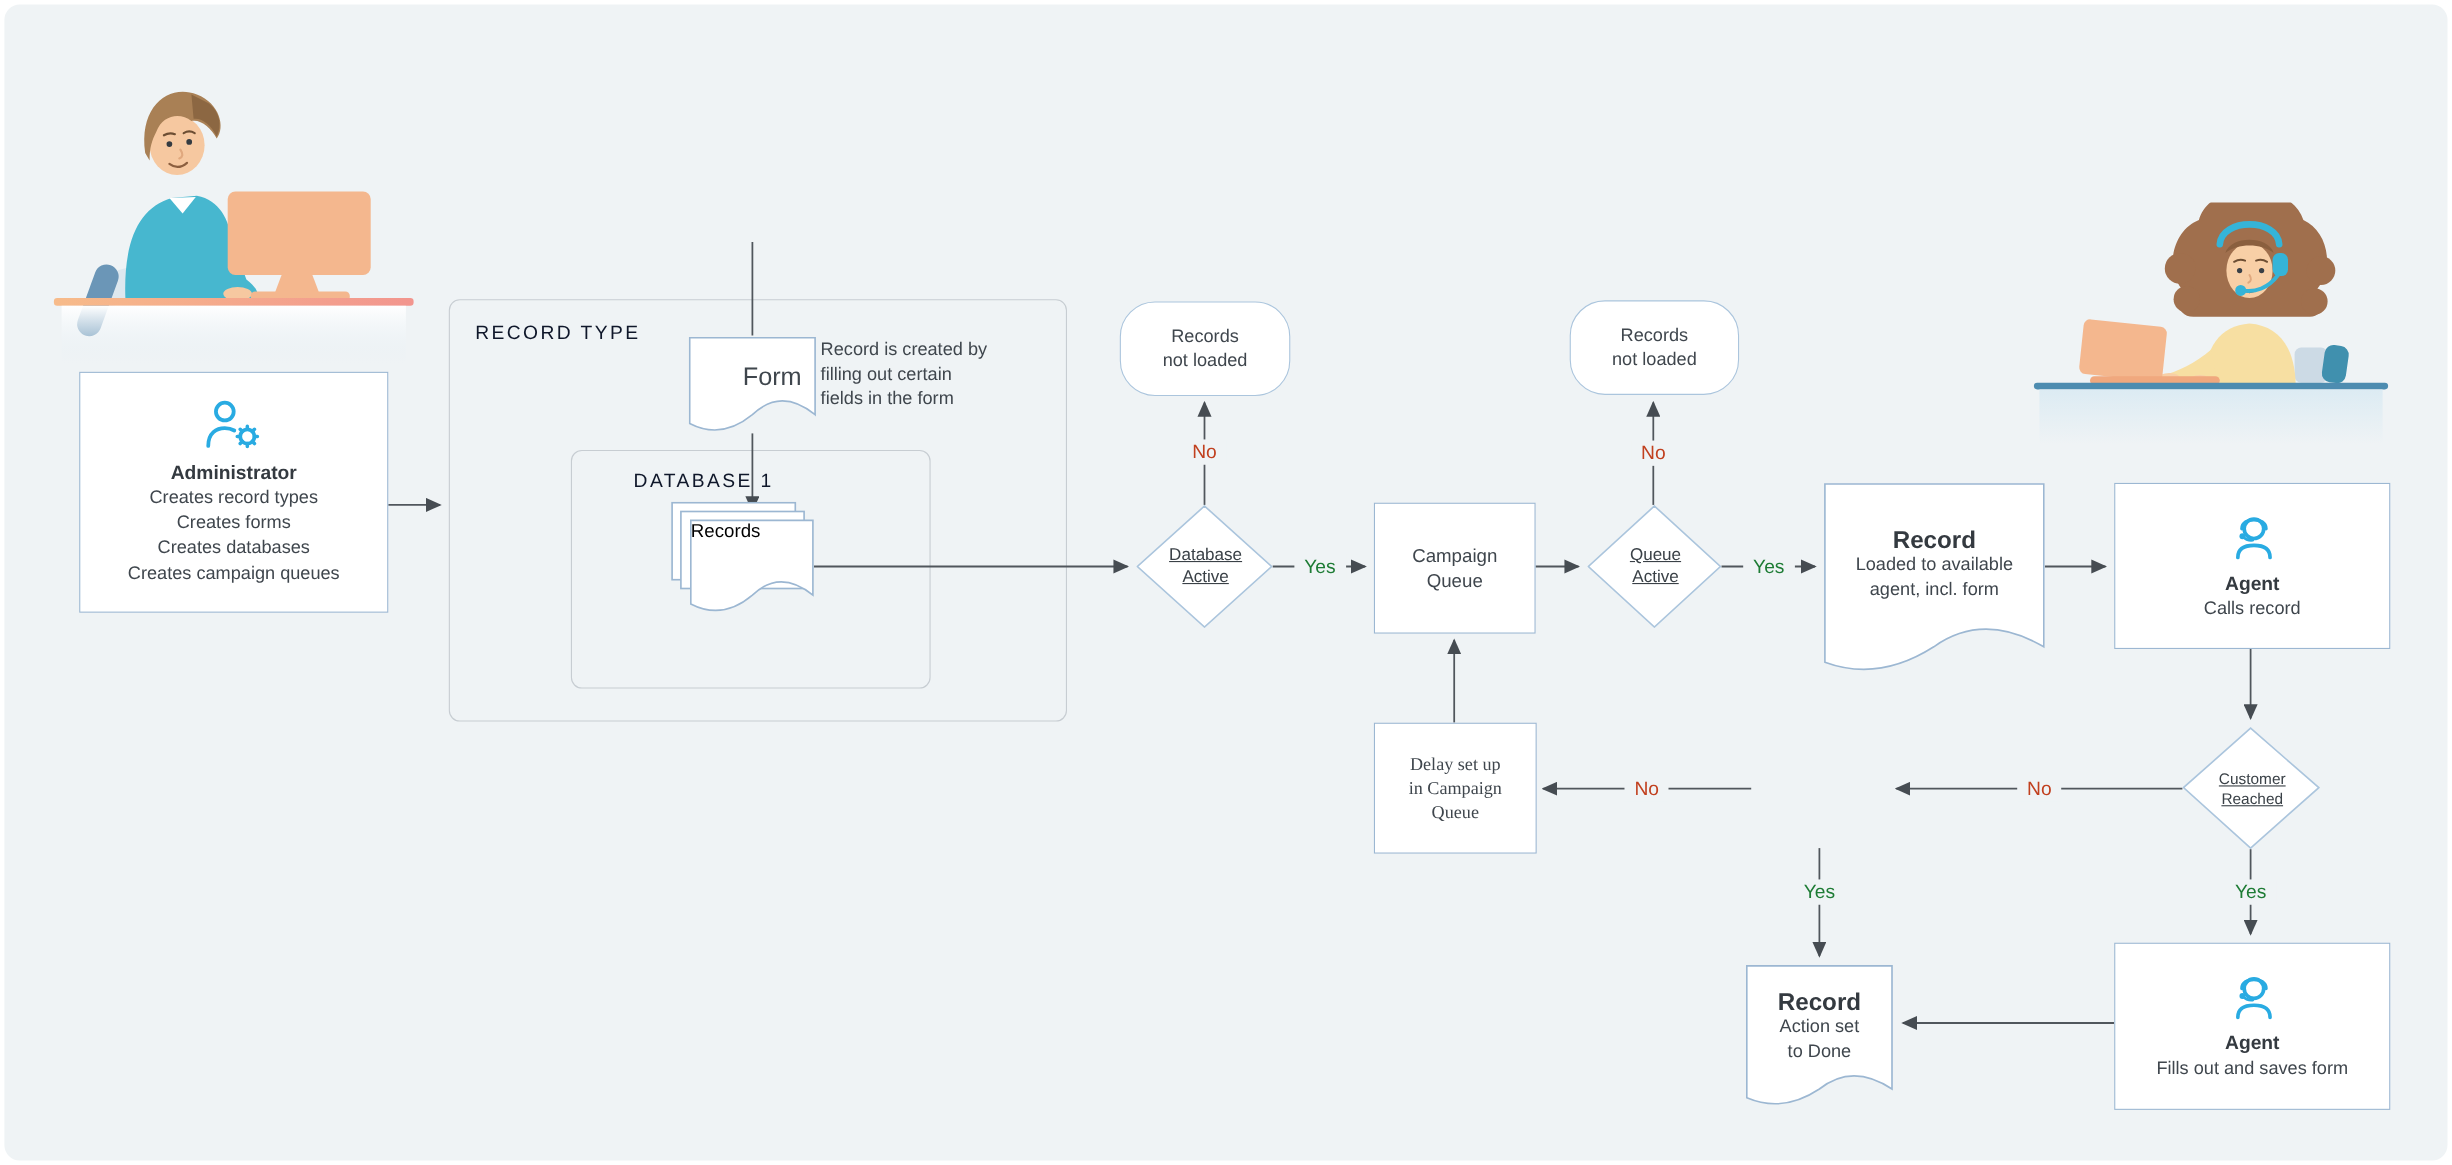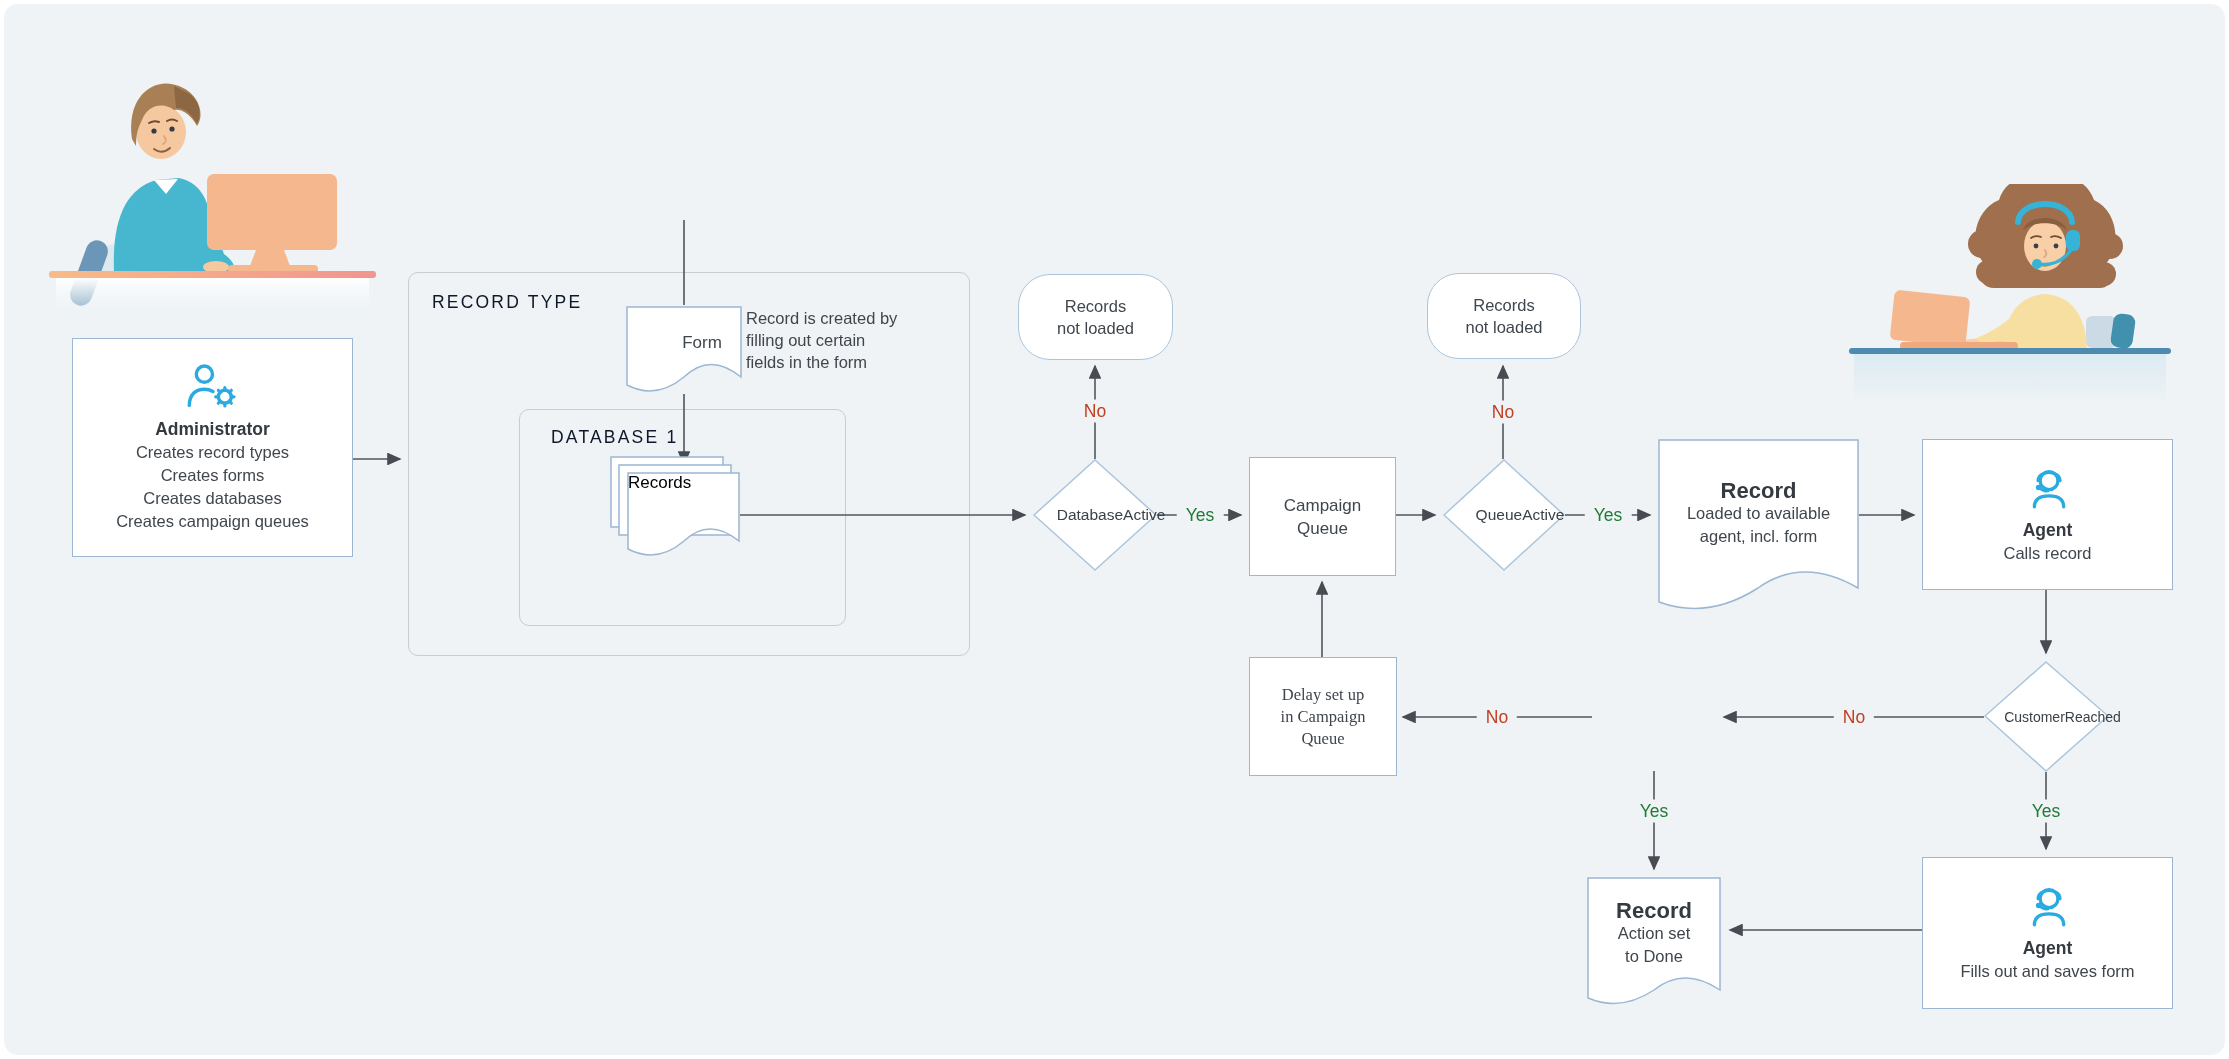--- a/index.html
+++ b/index.html
@@ -11,21 +11,21 @@
   
   .node{position:absolute;background:#ffffff;border:1.5px solid #9cb7d2;display:flex;flex-direction:column;align-items:center;justify-content:center;text-align:center;color:#3f464d;font-size:16.5px;line-height:23px;}
   .node .title{font-weight:bold;font-size:17.5px;color:#343a40;}
   
   .doc{position:absolute;}
   .doc svg{display:block;}
   .doc .doc-text{position:absolute;left:0;top:0;right:0;display:flex;flex-direction:column;align-items:center;justify-content:center;text-align:center;color:#3f464d;font-size:16.5px;line-height:23px;}
   .doc .title{font-weight:bold;font-size:22px;color:#343a40;}
   
   .diamond{position:absolute;}
-  .diamond .d-text{position:absolute;left:16px;top:0;width:100%;height:100%;display:flex;flex-direction:row;align-items:center;justify-content:center;text-align:center;color:#3a4147;font-size:15.5px;line-height:20px;}
+  .diamond .d-text{position:absolute;left:1px;top:0;width:100%;height:100%;display:flex;flex-direction:column;align-items:center;justify-content:center;text-align:center;color:#3a4147;font-size:15.5px;line-height:20px;text-decoration:underline;}
   .diamond .d-text.small{font-size:14px;line-height:18px;}
   
   .bubble{position:absolute;background:#fff;border:1.5px solid #abc5dd;border-radius:32px;display:flex;flex-direction:column;align-items:center;justify-content:center;text-align:center;color:#3f464d;font-size:16.5px;line-height:22px;}
   
   .edge-label{position:absolute;transform:translate(-50%,-50%);background:#eff3f5;padding:1px 9px;font-size:17.5px;font-weight:500;}
   .edge-label.yes{color:#1e7c35;}
   .edge-label.no{color:#c1401f;}
   .note{position:absolute;color:#3f464d;font-size:16.5px;line-height:22px;text-align:left;}
   .icon{display:block;margin:0 auto 8px auto;}
 </style>
@@ -105,21 +105,21 @@
       </g>
     <rect x="1896" y="338" width="118" height="8" rx="4" fill="#f0a87e"></rect>
     <rect x="1845" y="344" width="322" height="6" rx="3" fill="#4d8cb0"></rect>
     <rect x="1850" y="350" width="312" height="50" fill="url(#deskfade2)"></rect>
   </svg>
 
   <div class="group-box" style="left:404px;top:268px;width:560px;height:382px;"></div>
   <div class="group-label" style="left:428px;top:288px;">RECORD TYPE</div>
 
   <div class="group-box" style="left:515px;top:405px;width:325px;height:215px;"></div>
-  <div class="group-label" style="left:547px;top:423px;">DATABASE 1</div>
+  <div class="group-label" style="left:572px;top:423px;">DATABASE 1</div>
 
   <svg class="abs" style="left:0;top:0;" width="2221" height="1051" viewBox="0 0 2221 1051">
     <defs>
       <marker id="arrow" viewBox="0 0 9 8" markerWidth="9" markerHeight="8" refX="8" refY="4" orient="auto">
         <path d="M0,0 L9,4 L0,8 Z" fill="#464c52"></path>
       </marker>
     </defs>
     <g stroke="#50565c" stroke-width="1.6" fill="none">
       <line x1="347" y1="455" x2="396" y2="455" marker-end="url(#arrow)"></line>
       <line x1="680" y1="216" x2="680" y2="301"></line>
@@ -155,21 +155,21 @@
     <div>Creates record types</div>
     <div>Creates forms</div>
     <div>Creates databases</div>
     <div>Creates campaign queues</div>
   </div>
 
   <div class="doc" style="left:622px;top:302px;width:116px;height:98px;">
     <svg width="116" height="98" viewBox="0 0 116 98">
       <path d="M1,1 L115,1 L115,71 Q84,46 58,71 Q30,94 1,79 Z" fill="#ffffff" stroke="#9cb7d2" stroke-width="1.5"></path>
     </svg>
-    <div class="doc-text" style="height:72px;font-size:17px;padding-left:36px;">Form</div>
+    <div class="doc-text" style="height:72px;font-size:23px;padding-left:36px;">Form</div>
   </div>
 
   <div class="note" style="left:742px;top:303px;width:200px;">
     <div>Record is created by</div>
     <div>filling out certain</div>
     <div>fields in the form</div>
   </div>
 
   <div class="abs" style="left:606px;top:452px;width:130px;height:106px;">
     <svg width="130" height="106" viewBox="0 0 130 106">

